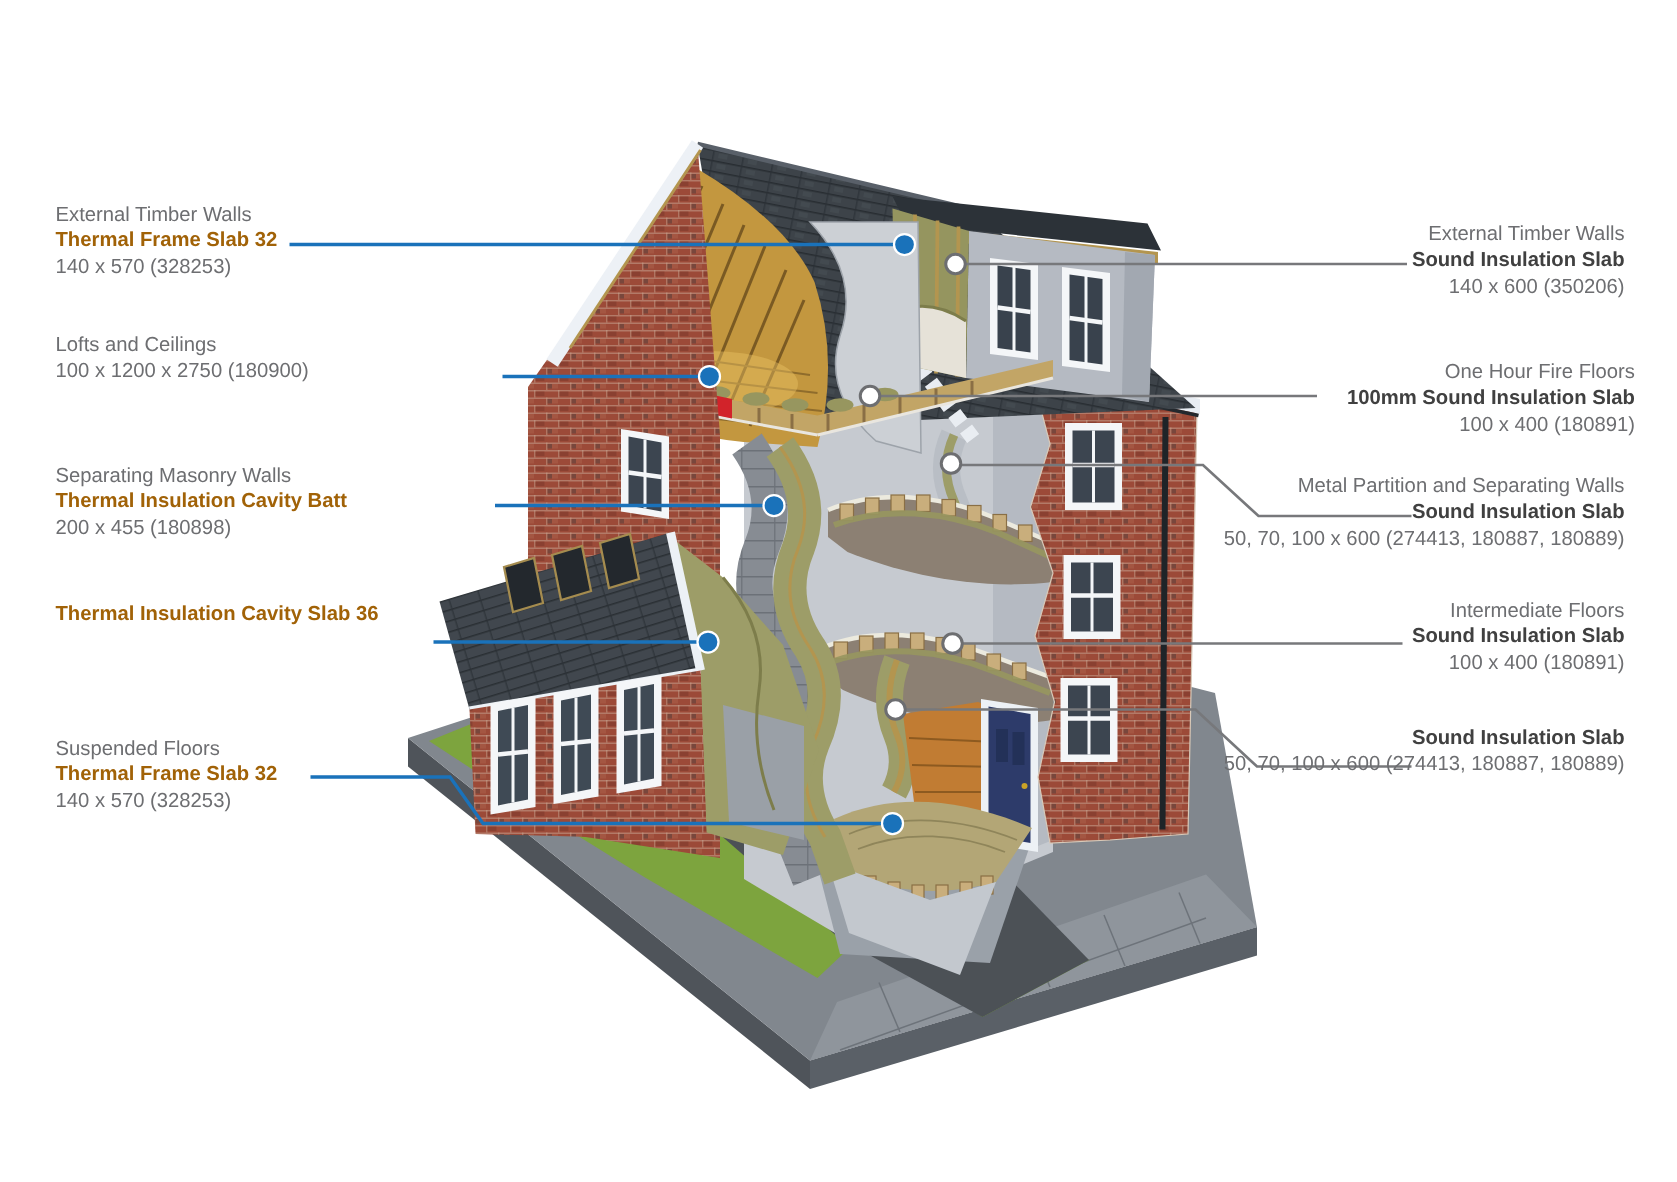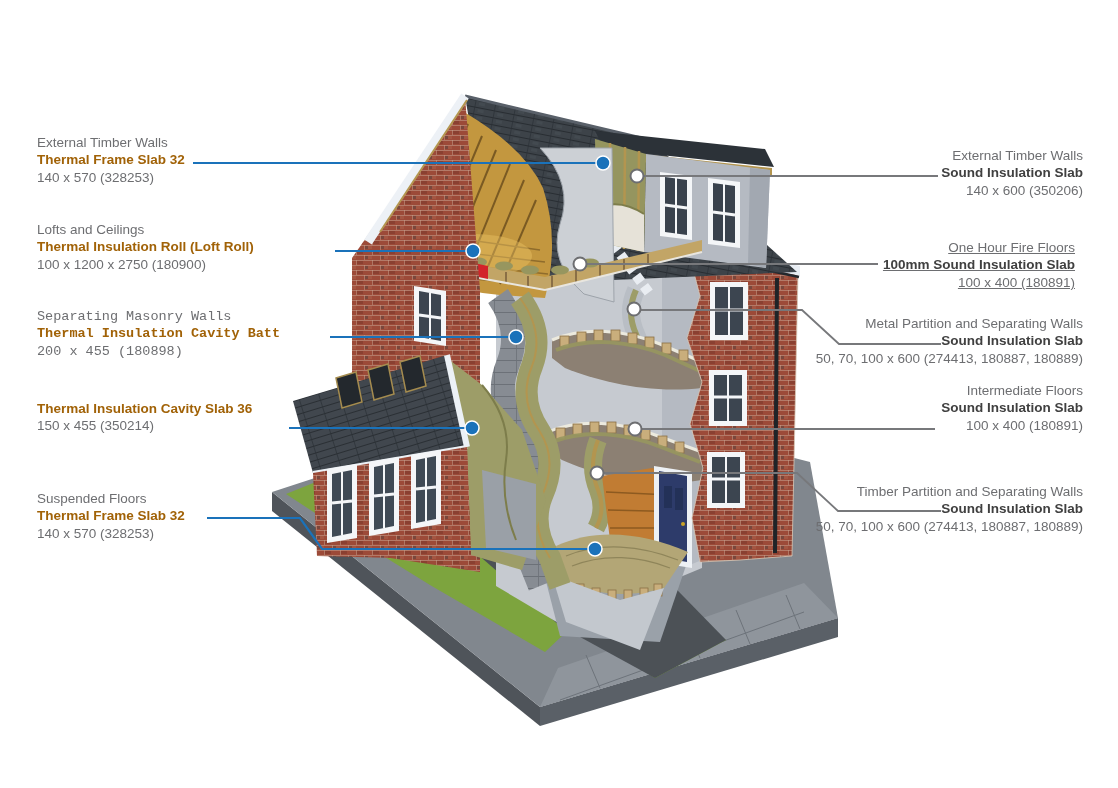--- a/index.html
+++ b/index.html
@@ -332,60 +332,57 @@
   </svg>
 
   <div>
     <div class="label col-left" style="left:37px;top:134px;">
       <span>External Timber Walls</span>
       <span class="product">Thermal Frame Slab 32</span>
       <span>140 x 570 (328253)</span>
     </div>
     <div class="label col-left" style="left:37px;top:221px;">
       <span>Lofts and Ceilings</span>
-      <span class="product">Thermal Insulation Roll (Loft Roll)</span>
       <span>100 x 1200 x 2750 (180900)</span>
     </div>
-    <div class="label col-left" style="left:37px;top:308px;font-family:Liberation Mono, monospace;">
+    <div class="label col-left" style="left:37px;top:308px;">
       <span>Separating Masonry Walls</span>
       <span class="product">Thermal Insulation Cavity Batt</span>
       <span>200 x 455 (180898)</span>
     </div>
     <div class="label col-left" style="left:37px;top:400px;">
       <span class="product">Thermal Insulation Cavity Slab 36</span>
-      <span>150 x 455 (350214)</span>
     </div>
     <div class="label col-left" style="left:37px;top:490px;">
       <span>Suspended Floors</span>
       <span class="product">Thermal Frame Slab 32</span>
       <span>140 x 570 (328253)</span>
     </div>
   </div>
 
   <div>
     <div class="label col-right" style="right:35px;top:147px;">
       <span>External Timber Walls</span>
       <span class="product">Sound Insulation Slab</span>
       <span>140 x 600 (350206)</span>
     </div>
-    <div class="label col-right" style="right:43px;top:239px;text-decoration:underline;">
+    <div class="label col-right" style="right:28px;top:239px;">
       <span>One Hour Fire Floors</span>
       <span class="product">100mm Sound Insulation Slab</span>
       <span>100 x 400 (180891)</span>
     </div>
     <div class="label col-right" style="right:35px;top:315px;">
       <span>Metal Partition and Separating Walls</span>
       <span class="product">Sound Insulation Slab</span>
       <span>50, 70, 100 x 600 (274413, 180887, 180889)</span>
     </div>
-    <div class="label col-right" style="right:35px;top:382px;">
+    <div class="label col-right" style="right:35px;top:398px;">
       <span>Intermediate Floors</span>
       <span class="product">Sound Insulation Slab</span>
       <span>100 x 400 (180891)</span>
     </div>
     <div class="label col-right" style="right:35px;top:483px;">
-      <span>Timber Partition and Separating Walls</span>
       <span class="product">Sound Insulation Slab</span>
       <span>50, 70, 100 x 600 (274413, 180887, 180889)</span>
     </div>
   </div>
 
 </div>
 
 </body></html>

